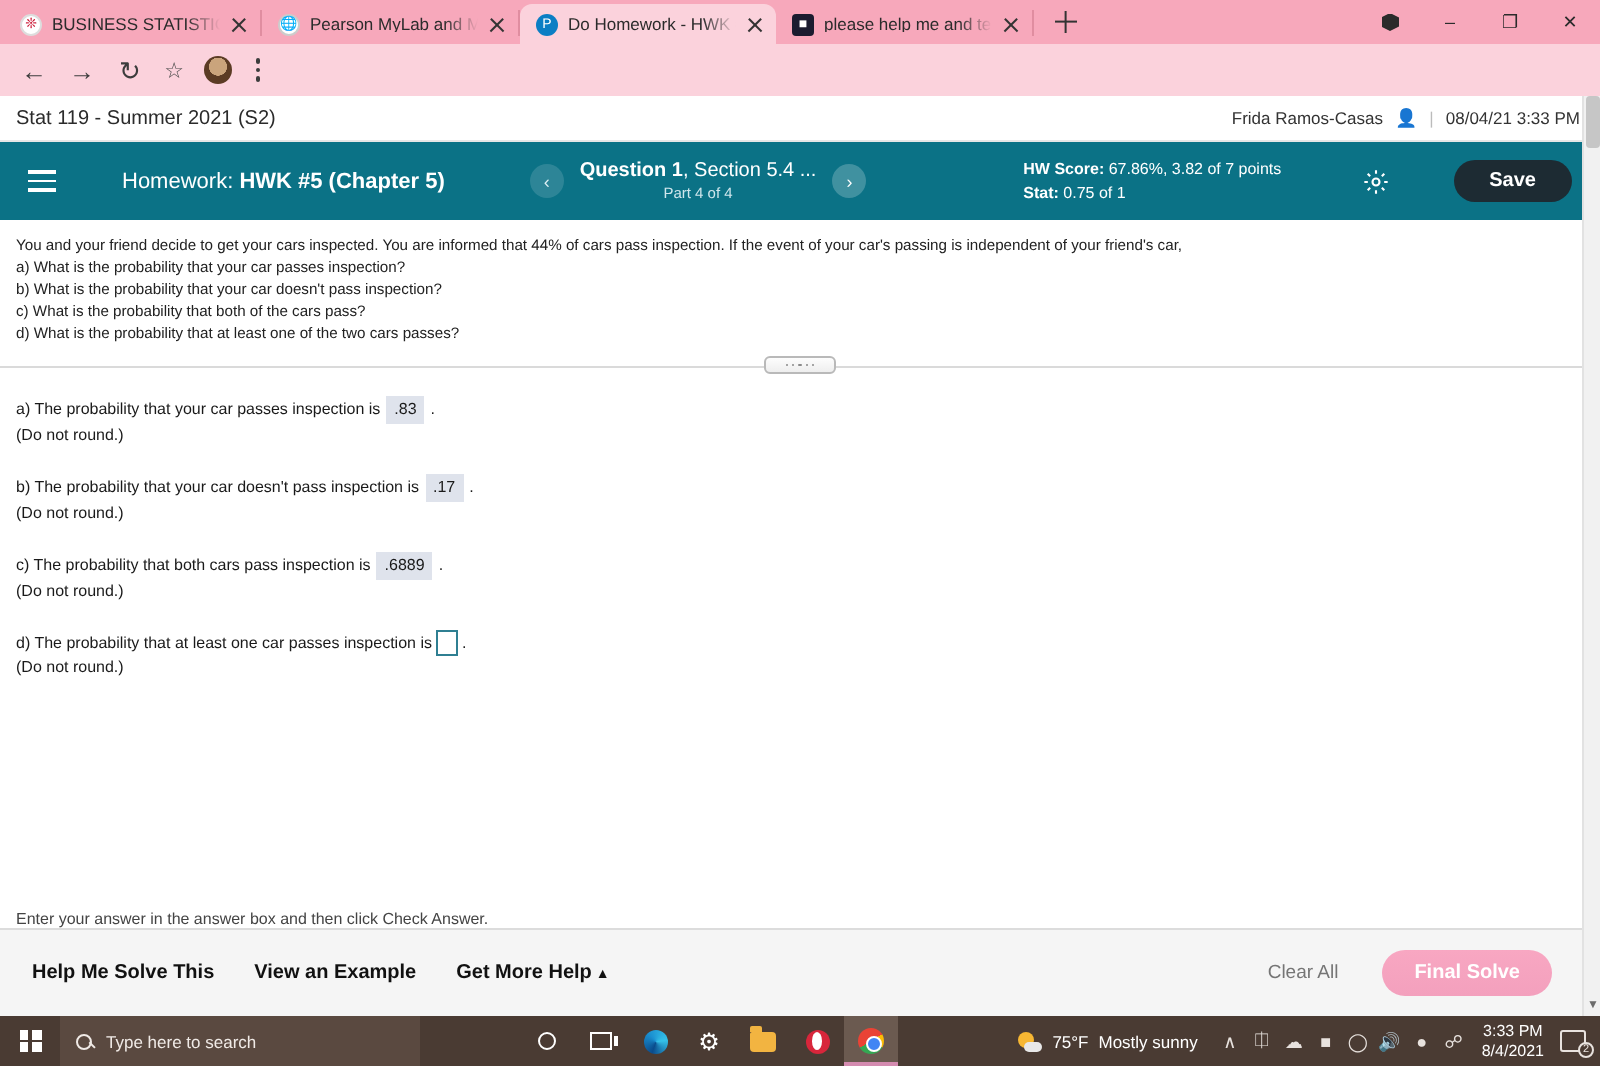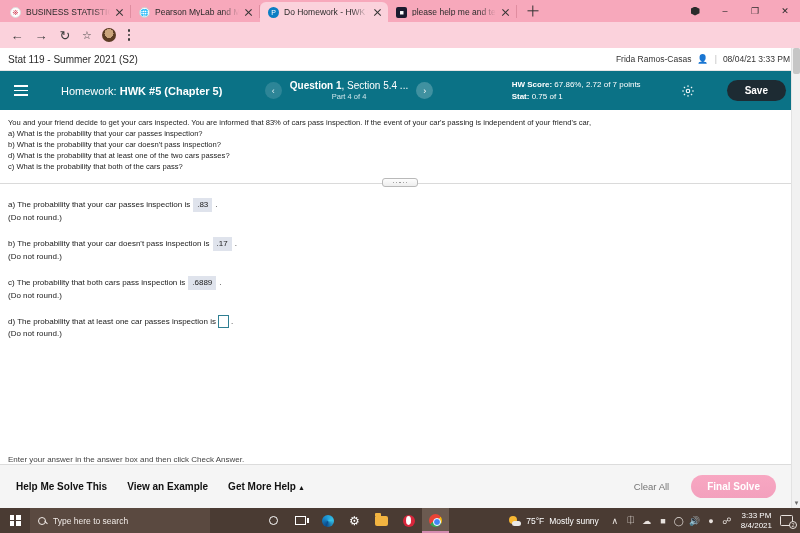--- a/index.html
+++ b/index.html
@@ -393,39 +393,39 @@
     <div class="qnav">
       <div class="arrow-btn">‹</div>
       <div class="qinfo">
         <div class="l1"><b>Question 1</b><span>, Section 5.4 ...</span></div>
         <div class="l2">Part 4 of 4</div>
       </div>
       <div class="arrow-btn filled">›</div>
     </div>
 
     <div class="score-block">
-      <div><b>HW Score:</b><span> 67.86%, 2.72 of 7 points</span></div>
+      <div><b>HW Score:</b><span> 67.86%, 3.82 of 7 points</span></div>
       <div><b>Stat:</b><span> 0.75 of 1</span></div>
     </div>
 
     <div class="gear">
       <svg width="14" height="14" viewBox="0 0 24 24" fill="none" stroke="#ffffff" stroke-width="1.8">
         <circle cx="12" cy="12" r="3"></circle>
         <path d="M12 2v3M12 19v3M2 12h3M19 12h3M4.9 4.9l2.1 2.1M17 17l2.1 2.1M19.1 4.9L17 7M7 17l-2.1 2.1"></path>
       </svg>
     </div>
     <div class="save-btn">Save</div>
   </div>
 
   <div class="qtext">
-    <div class="lead">You and your friend decide to get your cars inspected. You are informed that 83% of cars pass inspection. If the event of your car's passing is independent of your friend's car,</div>
+    <div class="lead">You and your friend decide to get your cars inspected. You are informed that 44% of cars pass inspection. If the event of your car's passing is independent of your friend's car,</div>
     <div>a) What is the probability that your car passes inspection?</div>
     <div>b) What is the probability that your car doesn't pass inspection?</div>
+    <div>c) What is the probability that both of the cars pass?</div>
     <div>d) What is the probability that at least one of the two cars passes?</div>
-    <div>c) What is the probability that both of the cars pass?</div>
   </div>
 
   <div class="splitter">
     <div class="line"></div>
     <div class="grip">
         <i></i>
         <i></i>
         <i></i>
         <i></i>
         <i></i>

